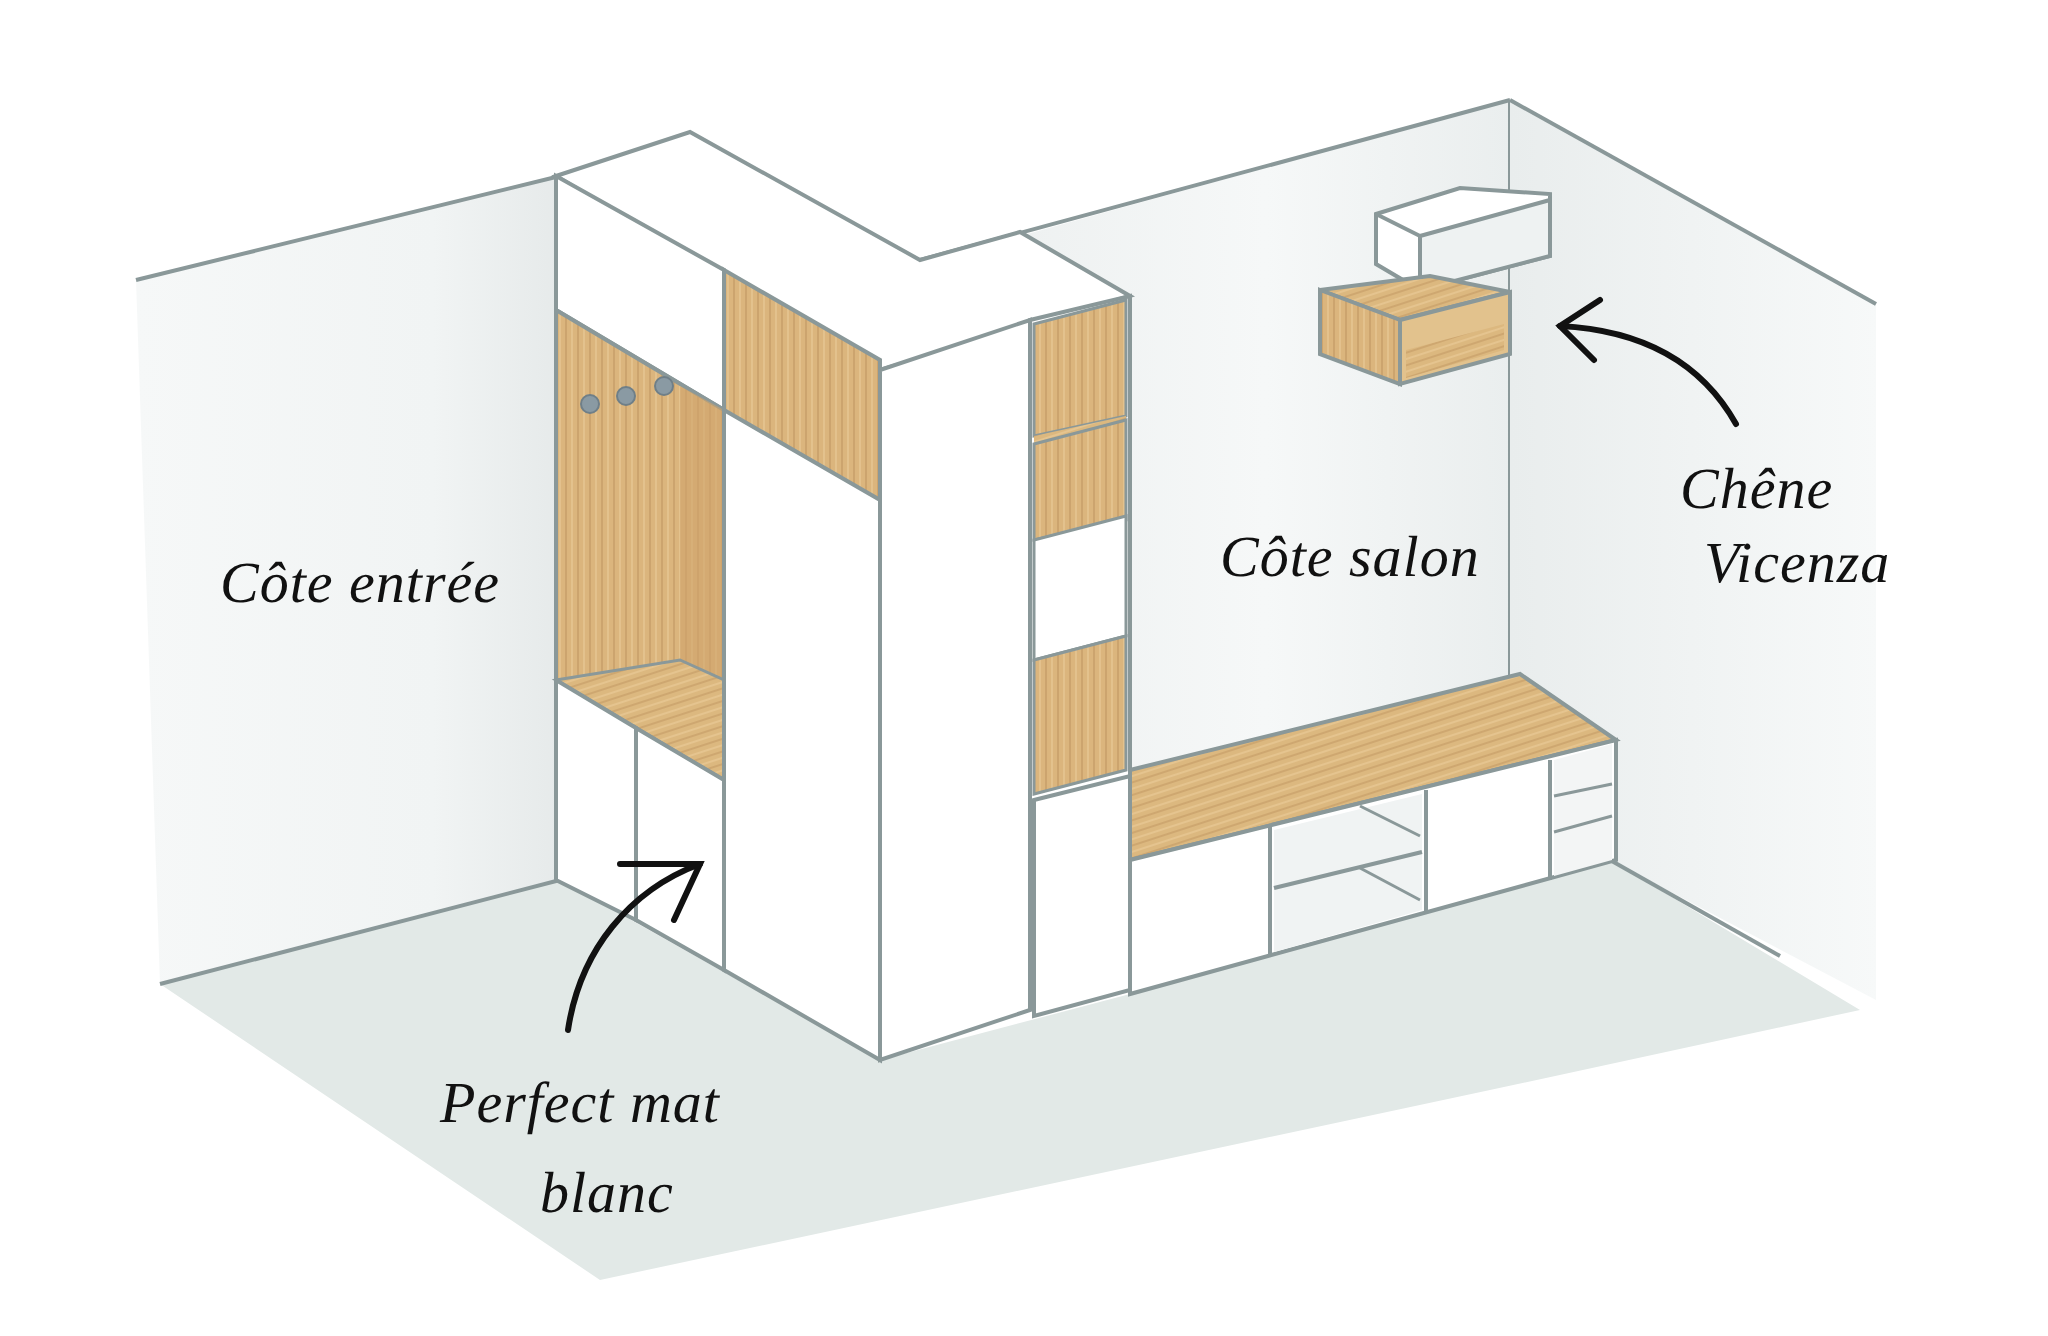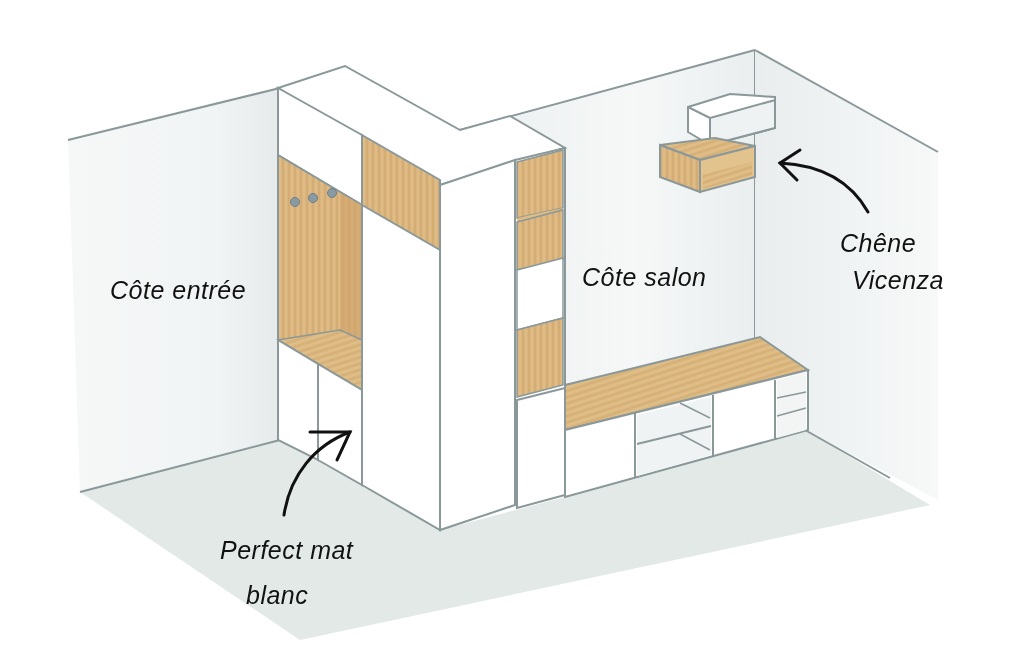--- a/index.html
+++ b/index.html
@@ -1,23 +1,23 @@
 <!DOCTYPE html>
 <html><head>
 <meta charset="utf-8">
 <style>
   html, body { margin: 0; padding: 0; background: #ffffff; }
   body { width: 1024px; height: 668px; overflow: hidden; position: relative; font-family: "DejaVu Serif", serif; }
   #scene { position: absolute; left: 0; top: 0; width: 1024px; height: 668px; }
   .label {
     position: absolute;
-    font-family: Liberation Sans, sans-serif;
+    font-family: Liberation Serif, serif;
     font-style: italic;
     color: #111111;
-    font-size: 25px;
+    font-size: 29px;
     line-height: 1.2;
     white-space: nowrap;
     letter-spacing: 0.5px;
   }
   .label.center { text-align: center; }
 </style>
 </head>
 <body>
 
 <svg id="scene" viewBox="0 0 1024 668" xmlns="http://www.w3.org/2000/svg">
@@ -119,17 +119,17 @@
     <path d="M868 212 C 850 180, 820 165, 780 163"></path>
     <path d="M800 150 L 780 163 L 797 180"></path>
   </g>
   <g fill="none" stroke="#111" stroke-width="3" stroke-linecap="round">
     <path d="M284 515 C 290 475, 315 445, 350 432"></path>
     <path d="M310 432 L 350 432 L 337 460"></path>
   </g>
 </svg>
 
 <div class="label" style="left:110px; top:275px;text-align:center;">Côte entrée</div>
-<div class="label" style="left:582px; top:262px;">Côte salon</div>
+<div class="label" style="left:610px; top:262px;">Côte salon</div>
 <div class="label center" style="left:840px; top:228px;">Chêne</div>
 <div class="label center" style="left:852px; top:265px;">Vicenza</div>
 <div class="label center" style="left:220px; top:535px;text-align:right;">Perfect mat</div>
-<div class="label center" style="left:246px; top:580px;">blanc</div>
+<div class="label center" style="left:270px; top:580px;">blanc</div>
 
 </body></html>

